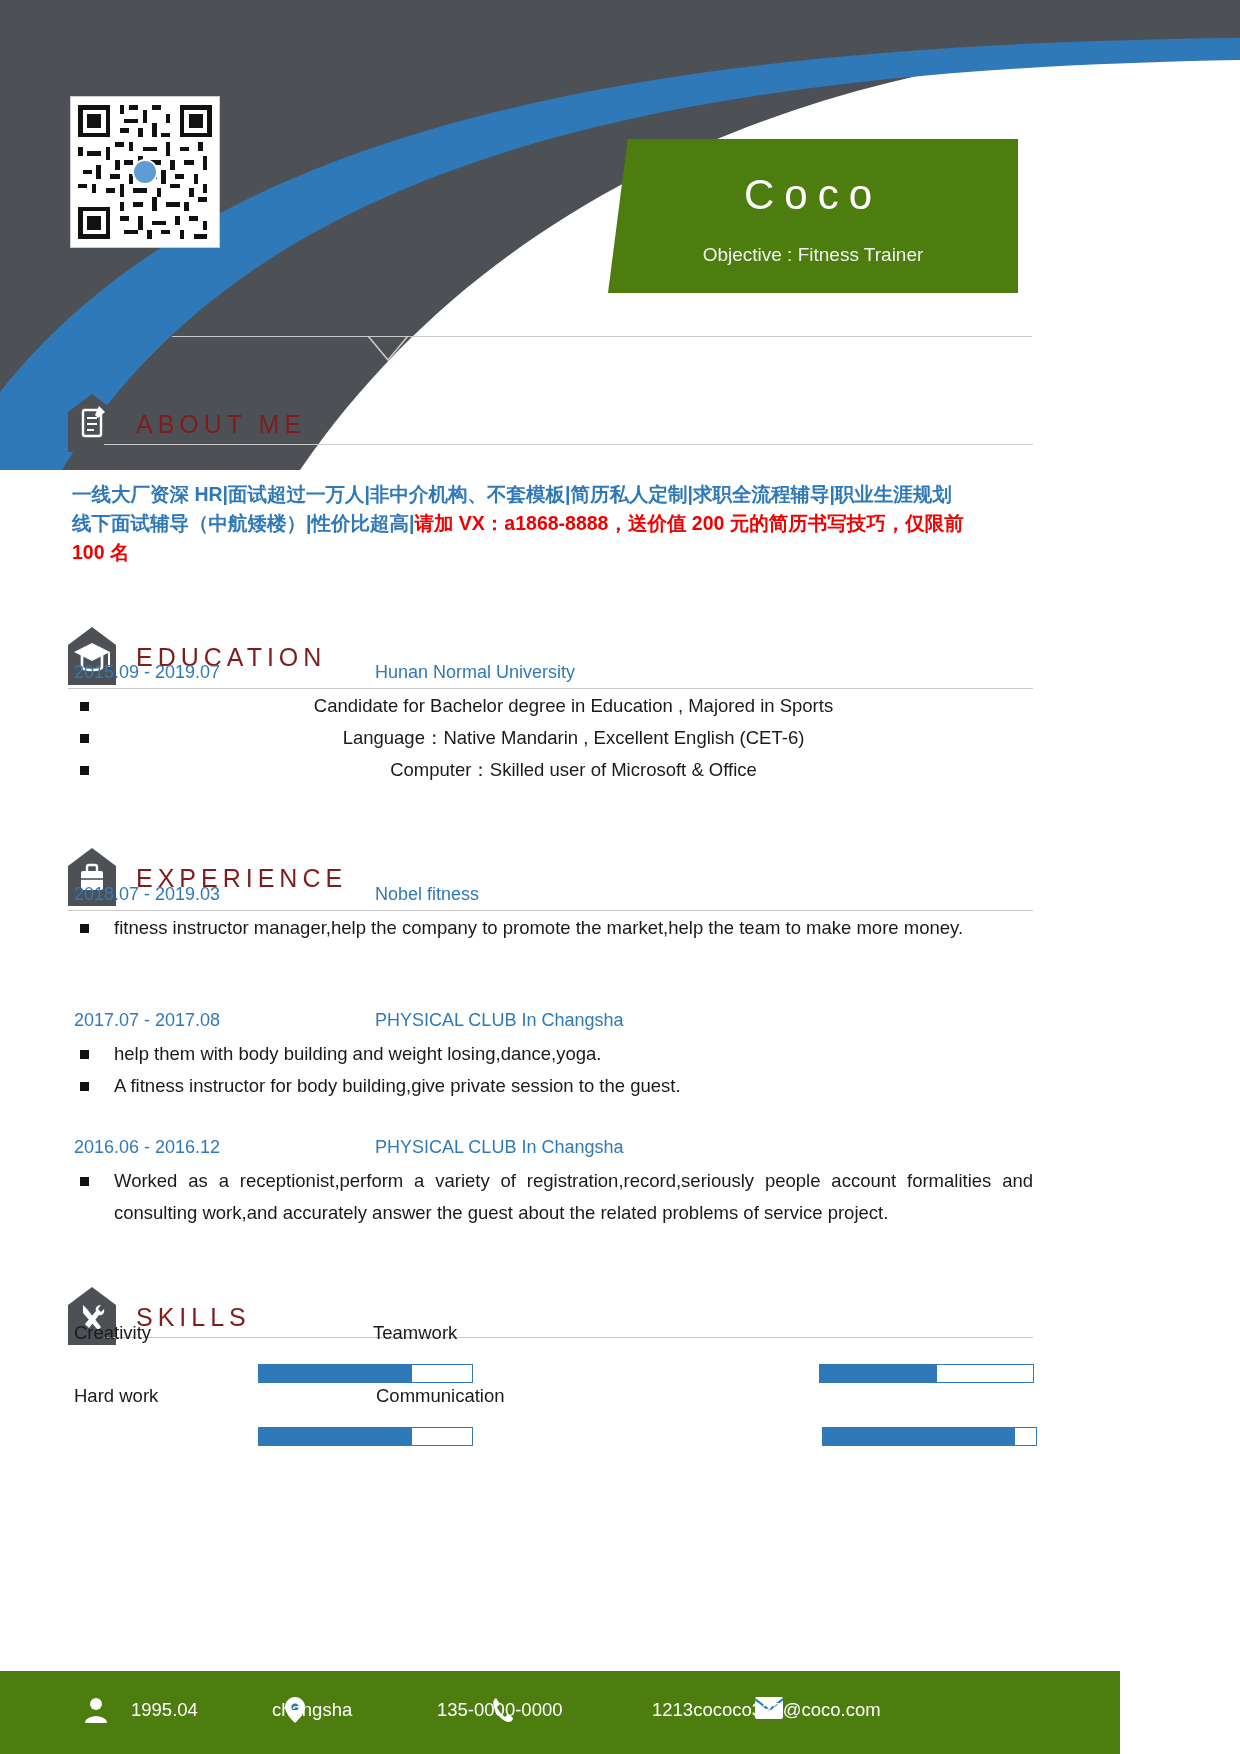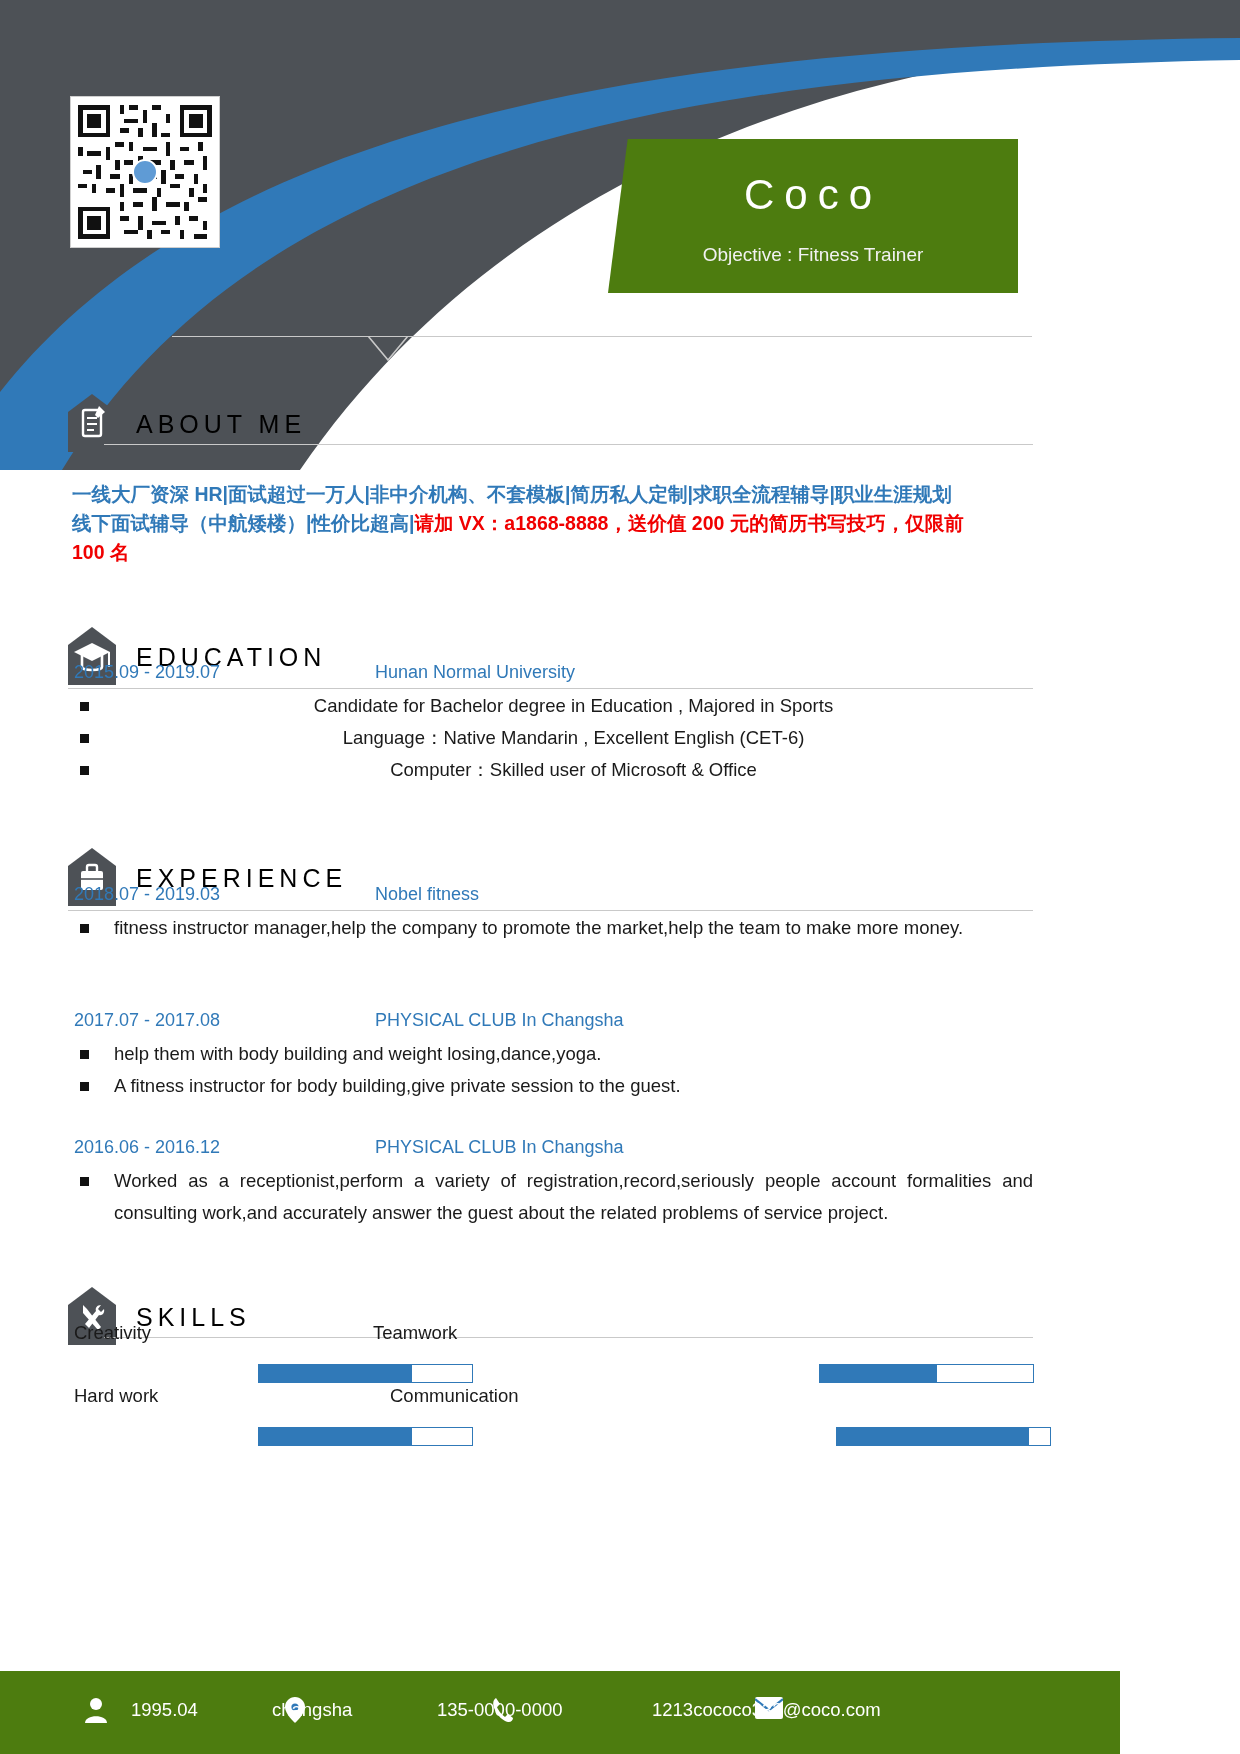--- a/index.html
+++ b/index.html
@@ -34,21 +34,21 @@
   
   .chev-wrap{position:absolute;left:172px;top:330px;width:860px;height:32px;}
   .chev-line{position:absolute;top:6px;left:0;width:860px;height:1px;background:#c9c9c9;}
   .chev-mark{position:absolute;left:196px;top:6px;}
 
   
   .sec{position:absolute;left:68px;width:965px;}
   .sec-head{position:relative;height:44px;}
   .sec-badge{position:absolute;left:0;top:-18px;width:48px;height:58px;}
   .sec-title{position:absolute;left:68px;top:-2px;font-size:25px;letter-spacing:5px;
-             color:#000000;font-weight:400;}
+             color:#7f1d1d;font-weight:400;}
   .sec-rule{position:absolute;left:36px;top:32px;width:929px;height:1px;background:#c9c9c9;}
 
   
   .about-body{position:absolute;left:72px;top:480px;width:962px;
               font-size:19.5px;line-height:29px;font-weight:bold;}
   .about-body .blue{color:#3079b8;}
   .about-body .red{color:#f00000;}
 
   
   .entry-row{position:absolute;width:965px;height:26px;}
@@ -287,21 +287,21 @@
       <div class="skill-bar" style="left:452px;">
         <div class="skill-fill" id="fill1" style="width: 55%;"></div>
       </div>
     </div>
     <div class="skill" style="left:0px;top:63px;">
       <div class="skill-name">Hard work</div>
       <div class="skill-bar">
         <div class="skill-fill" id="fill2" style="width: 72%;"></div>
       </div>
     </div>
-    <div class="skill" style="left:316px;top:63px;">
+    <div class="skill" style="left:302px;top:63px;">
       <div class="skill-name">Communication</div>
       <div class="skill-bar" style="left:452px;">
         <div class="skill-fill" id="fill3" style="width: 90%;"></div>
       </div>
     </div>
   </div>
 
   <div class="footer">
     <span class="foot-ico" style="left:84px;">
       <svg width="24" height="26" viewBox="0 0 24 26">

